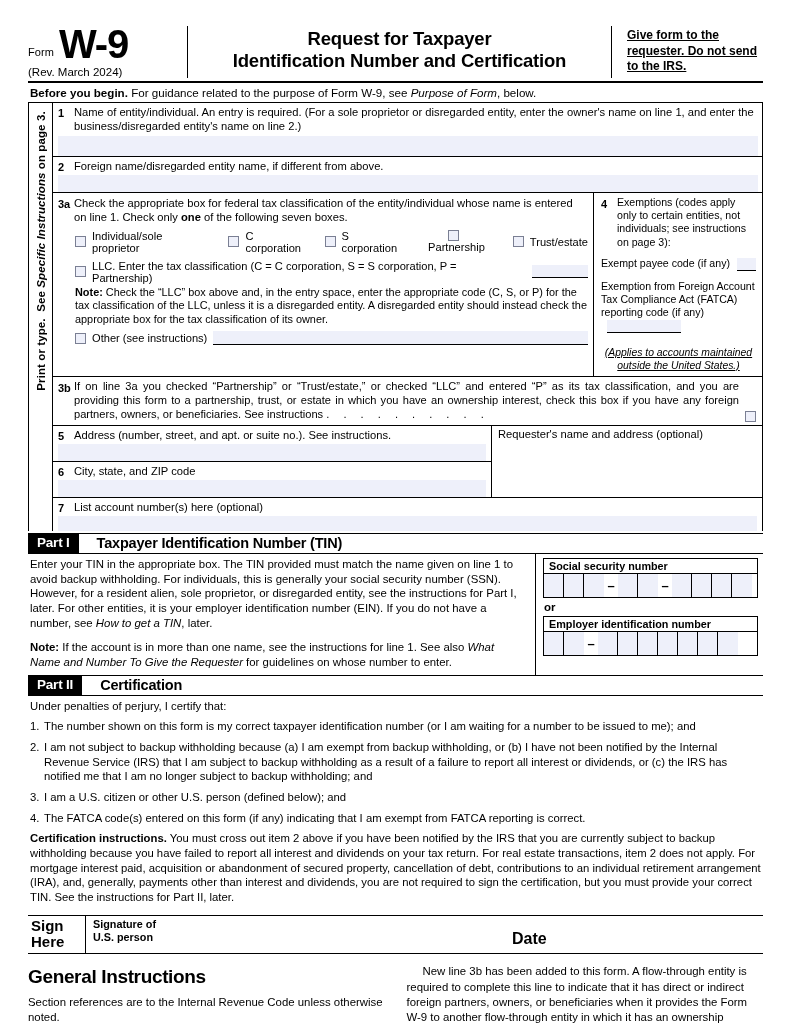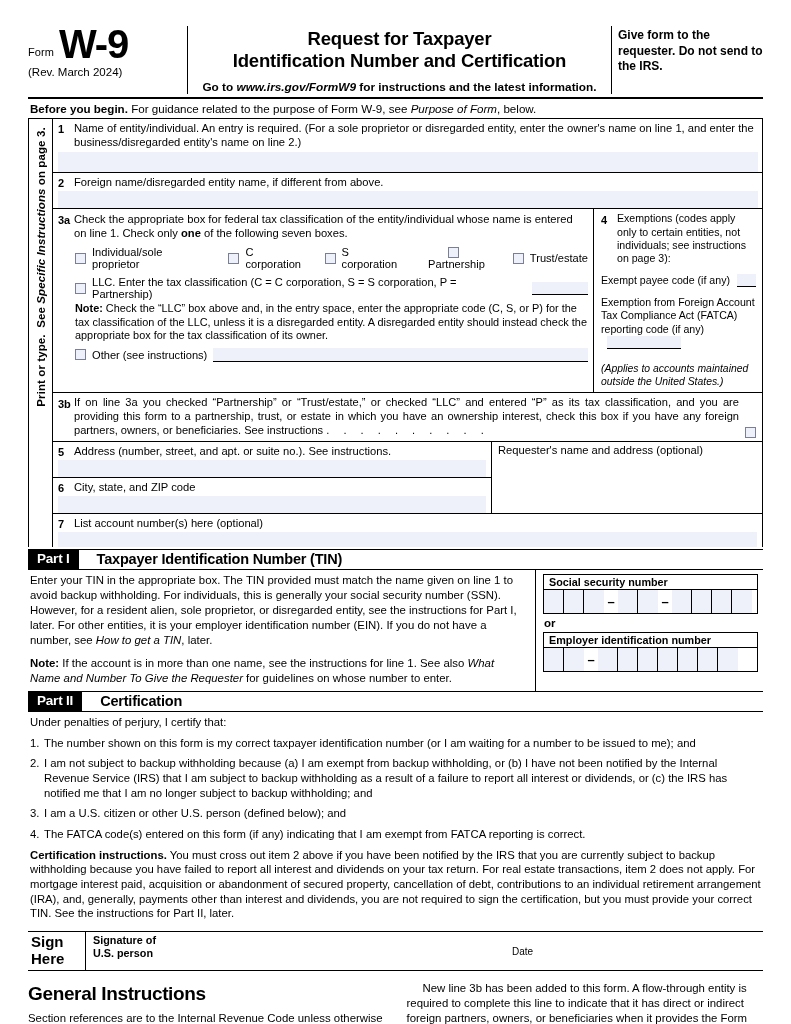--- a/index.html
+++ b/index.html
@@ -23,21 +23,21 @@
   .masthead { display: flex; align-items: stretch; border-bottom: 2.2px solid #000; padding-bottom: 3px; }
   .mh-left { width: 160px; padding-right: 8px; border-right: 1.2px solid #000; }
   .mh-formline { display: flex; align-items: flex-end; gap: 5px; }
   .mh-formword { font-size: 11px; padding-bottom: 5px; letter-spacing: .1px;}
   .mh-w9 { font-size: 40px; font-weight: bold; line-height: .92; letter-spacing: -1.2px; }
   .mh-rev { font-size: 11.5px; margin-top: 3px; }
   .mh-dept { font-size: 11.5px; line-height: 1.18; margin-top: 1px; }
   .mh-center { flex: 1; text-align: center; padding: 2px 10px 0 10px; }
   .mh-title { font-size: 18.5px; font-weight: bold; line-height: 1.17; letter-spacing: -.2px; }
   .mh-goto { font-size: 11.8px; font-weight: bold; margin-top: 9px; }
-  .mh-right { width: 152px; border-left: 1.2px solid #000; padding-left: 6px; font-size: 12px; font-weight: bold; line-height: 1.3; padding-top: 2px; }
+  .mh-right { width: 152px; border-left: 1.2px solid #000; padding-left: 15px; font-size: 12px; font-weight: bold; line-height: 1.3; padding-top: 2px; text-decoration: underline; }
 
   
   .before { font-size: 11.6px; padding: 3px 0 3px 2px; border-bottom: 1.4px solid #000; }
 
   
   .body-wrap { display: flex; border-left: 1.2px solid #000; border-right: 1.2px solid #000; }
   .sidebar {
     width: 24px; border-right: 1.2px solid #000; position: relative; flex: none;
   }
   .sidebar-inner {
@@ -72,21 +72,21 @@
   .cbrow .slot { display: flex; align-items: center; }
   .note { font-size: 10.9px; line-height: 1.24; margin: 2px 0 0 17px; }
   .llcline { display:flex; align-items:center; }
   .leader { flex:1; border-bottom: 1px dotted #000; margin: 0 6px 3px 8px; height:8px; }
   .llcfield { width: 56px; height: 13px; background:#eef0fa; border-bottom: 1.2px solid #000; }
   .otherfield { flex:1; height: 14px; background:#eef0fa; border-bottom: 1.2px solid #000; margin-left: 6px; }
 
   .c4 .exline { display:flex; align-items:flex-end; margin-top: 8px; }
   .exfield { flex:1; height: 13px; background:#eef0fa; border-bottom: 1.2px solid #000; margin-left: 7px; }
   .exfield2 { width: 74px; height: 13px; background:#eef0fa; border-bottom: 1.2px solid #000; margin-left: 6px; display:inline-block; vertical-align: bottom;}
-  .applies { font-style: italic; font-size: 10.4px; line-height: 1.25; margin-top: 13px; }
+  .applies { text-align:center; font-style: italic; font-size: 10.4px; line-height: 1.25; margin-top: 13px; text-decoration: underline; }
 
   
   .r3b { padding: 3px 6px 3px 5px; display: flex; }
   .r3b .txt { flex: 1; font-size: 11.1px; line-height: 1.26; text-align: justify; }
   .dots { letter-spacing: 5.5px; }
   .cb3b { width: 11px; height: 11px; border: 1px solid #7a7f93; background: #eef0fa; flex: none; margin: 14px 0 0 6px; align-self: flex-end; }
 
   
   .addrwrap { display: flex; }
   .addrleft { flex: 1; border-right: 1.2px solid #000; }
@@ -125,21 +125,21 @@
   .p2list li { display: flex; margin-bottom: 6px; }
   .p2list li .n { width: 14px; flex: none; }
   .p2list li .t { flex: 1; }
   .certins { margin-top: 2px; }
 
   
   .signwrap { display: flex; border-top: 1.6px solid #000; border-bottom: 1.6px solid #000; }
   .signtag { width: 58px; flex: none; border-right: 1.2px solid #000; font-size: 15px; font-weight: bold; line-height: 1.12; padding: 2px 0 2px 3px; }
   .signrest { flex: 1; display: flex; padding: 2px 0 0 7px; }
   .sigcol { flex: 1; font-size: 10.8px; font-weight: bold; line-height: 1.2; }
-  .datecol { width: 255px; flex: none; font-size: 10px; font-weight: normal; padding-left: 4px; }
+  .datecol { width: 255px; flex: none; font-size: 16px; font-weight: bold; padding-left: 4px; }
 
   
   .instr { display: flex; margin-top: 10px; gap: 22px; }
   .col { flex: 1; font-size: 11.4px; line-height: 1.34; }
   .h1big { font-size: 19px; font-weight: bold; letter-spacing: -.35px; margin: 0 0 5px 0; }
   .col p { margin: 0 0 8px 0; }
   .indent { text-indent: 16px; }
 </style>
 </head>
 <body>
@@ -151,23 +151,20 @@
       <div class="mh-formline">
         <span class="mh-formword">Form</span>
         <span class="mh-w9">W-9</span>
       </div>
       <div class="mh-rev">(Rev. March 2024)</div>
     </div>
     <div class="mh-center">
       <div class="mh-title">
         <div>Request for Taxpayer</div>
         <div>Identification Number and Certification</div>
-      </div>
-      <div class="mh-goto">
-        <span>Go to </span><span class="bi">www.irs.gov/FormW9</span><span> for instructions and the latest information.</span>
       </div>
     </div>
     <div class="mh-right">Give form to the requester. Do not send to the IRS.</div>
   </div>
 
   <div class="before">
     <span class="b">Before you begin.</span><span> For guidance related to the purpose of Form W-9, see </span><span class="i">Purpose of Form</span><span>, below.</span>
   </div>
 
   <div class="body-wrap">

